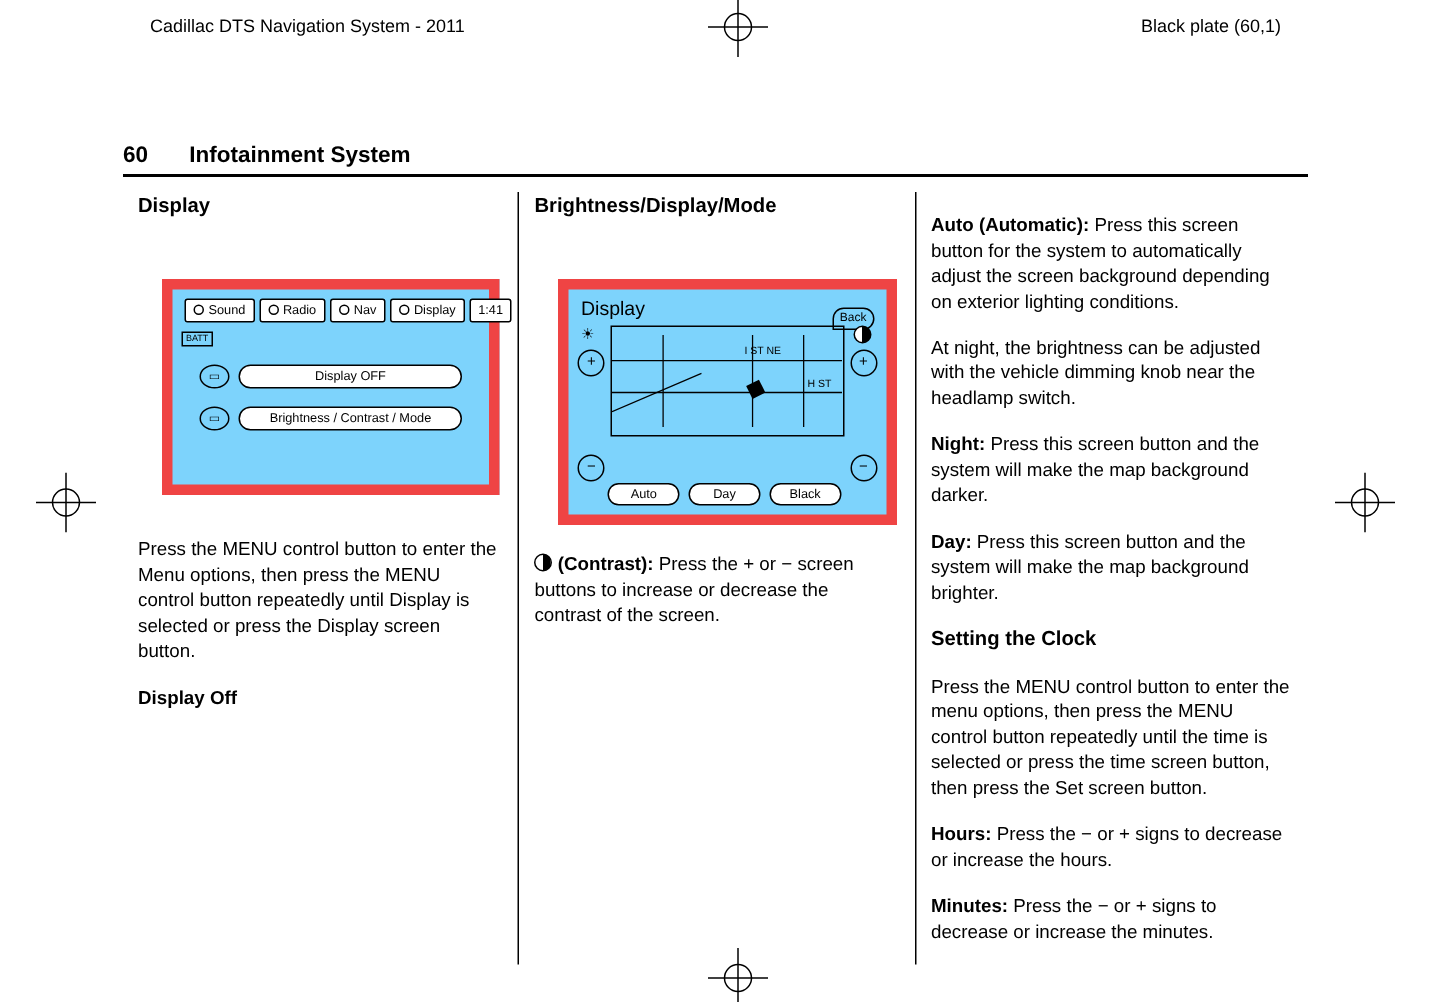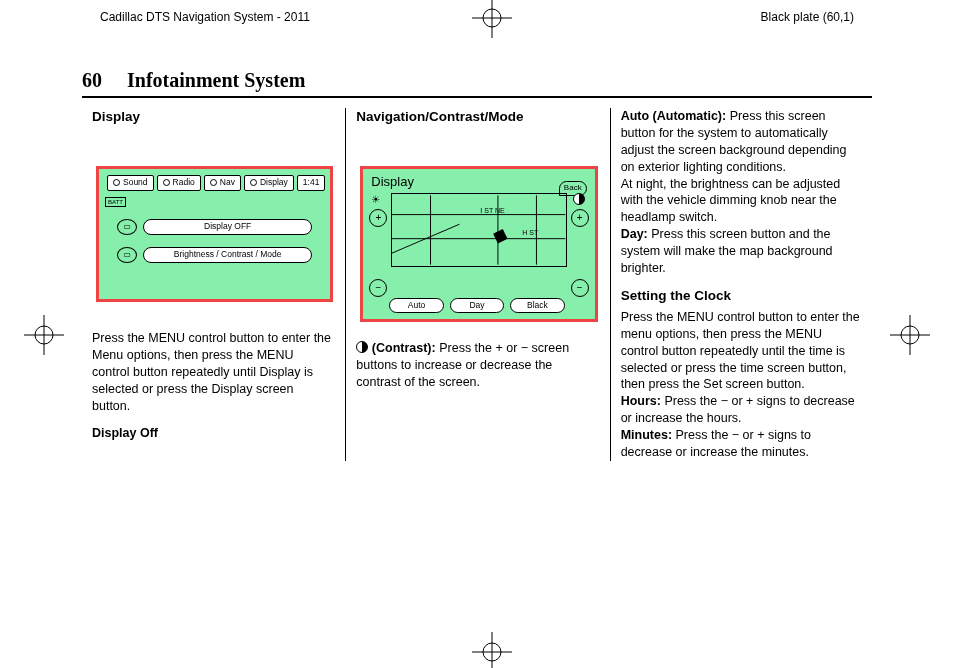--- a/index.html
+++ b/index.html
@@ -42,49 +42,48 @@
     position: absolute;
     left: -58px;
     top: 305px;
   }
   .side-cross-right {
     position: absolute;
     right: -58px;
     top: 305px;
   }
   .section-head {
-    margin: 29px 0 8px 0;
+    margin: 55px 0 8px 0;
     padding-bottom: 4px;
     border-bottom: 2px solid #000;
     font-weight: bold;
-    font-size: 20px;
-    font-family: Liberation Serif, serif;
+    font-size: 15px;
   }
   .section-head .pageno { display: inline-block; width: 40px; }
   .columns {
     display: flex;
     gap: 2px;
     margin-top: 10px;
   }
   .col {
     flex: 1;
     padding: 0 10px;
     font-size: 12.5px;
     line-height: 1.35;
   }
   .col + .col { border-left: 1px solid #000; }
   .h3 { font-weight: bold; font-size: 13.5px; margin: 0 0 14px 0; }
   .h4 { font-weight: bold; font-size: 12.5px; margin: 10px 0 4px 0; }
-  p { margin: 0 0; }
+  p { margin: 14px 0; }
   .inline-bold { font-weight: bold; }
   .screenshot {
-    border: 3px solid #ef4444;
-    background: #86efac;
+    border: 7px solid #ef4444;
+    background: #7dd3fc;
     height: 130px;
-    margin: 10px 0 28px 4px;
+    margin: 10px 0 28px 16px;
     position: relative;
     font-size: 9px;
   }
   .tab {
     border: 1px solid #000;
     border-radius: 2px;
     padding: 1px 5px;
     display: inline-flex;
     align-items: center;
     gap: 3px;
@@ -237,21 +236,21 @@
           <span class="pill-icon">▭</span>
           <span class="pill">Brightness / Contrast / Mode</span>
         </div>
       </div>
 
       <p>Press the MENU control button to enter the Menu options, then press the MENU control button repeatedly until Display is selected or press the Display screen button.</p>
       <div class="h4">Display Off</div>
     </div>
 
     <div class="col">
-      <div class="h3">Navigation/Contrast/Mode</div>
+      <div class="h3">Brightness/Display/Mode</div>
 
       <div class="screenshot" style="height:150px; margin-top:40px; margin-bottom:18px;">
         <span class="disp2-title">Display</span>
         <span class="back-btn">Back</span>
 
         <span class="sun-icon" style="position:absolute; left:8px; top:24px; font-size:10px;"></span>
         <span class="side-btn" style="left:6px; top:40px;">+</span>
         <span class="side-btn" style="left:6px; top:110px;">−</span>
 
         <span class="contrast-icon" style="position:absolute; right:10px; top:24px;"></span>
@@ -286,20 +285,24 @@
       </p>
     </div>
 
     <div class="col">
       <p>
         <span class="inline-bold">Auto (Automatic):</span>
         <span>Press this screen button for the system to automatically adjust the screen background depending on exterior lighting conditions.</span>
       </p>
       <p>At night, the brightness can be adjusted with the vehicle dimming knob near the headlamp switch.</p>
       <p>
+        <span class="inline-bold">Night:</span>
+        <span>Press this screen button and the system will make the map background darker.</span>
+      </p>
+      <p>
         <span class="inline-bold">Day:</span>
         <span>Press this screen button and the system will make the map background brighter.</span>
       </p>
       <div class="h4" style="font-size:13.5px;">Setting the Clock</div>
       <p>Press the MENU control button to enter the menu options, then press the MENU control button repeatedly until the time is selected or press the time screen button, then press the Set screen button.</p>
       <p>
         <span class="inline-bold">Hours:</span>
         <span>Press the − or + signs to decrease or increase the hours.</span>
       </p>
       <p>

